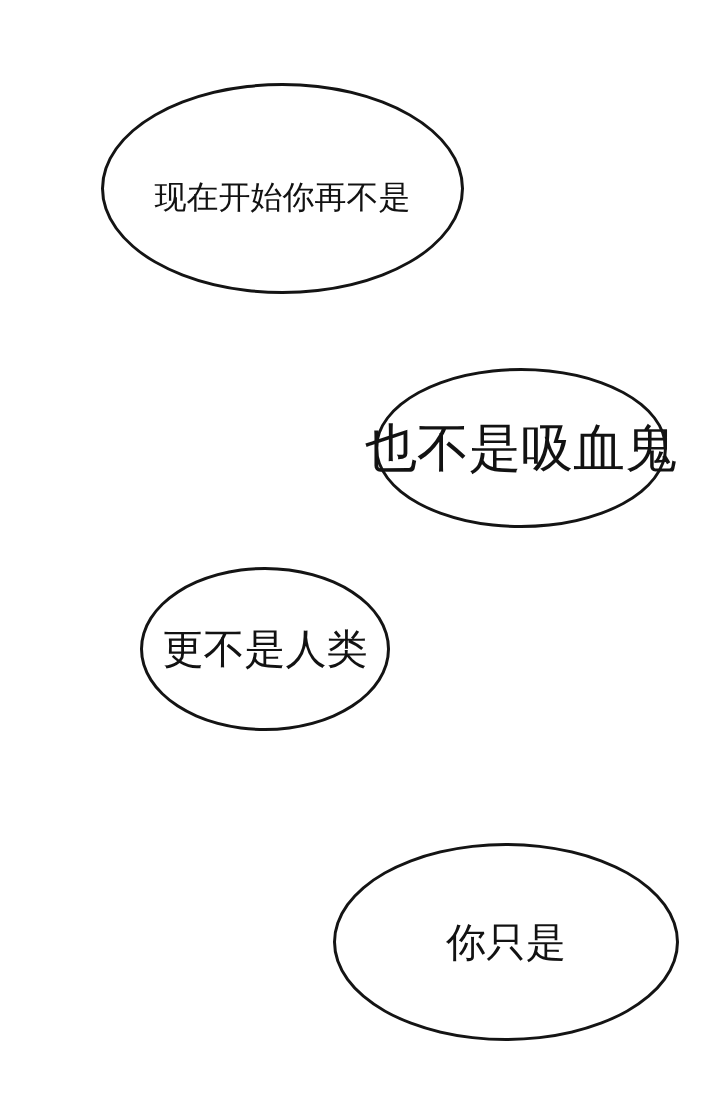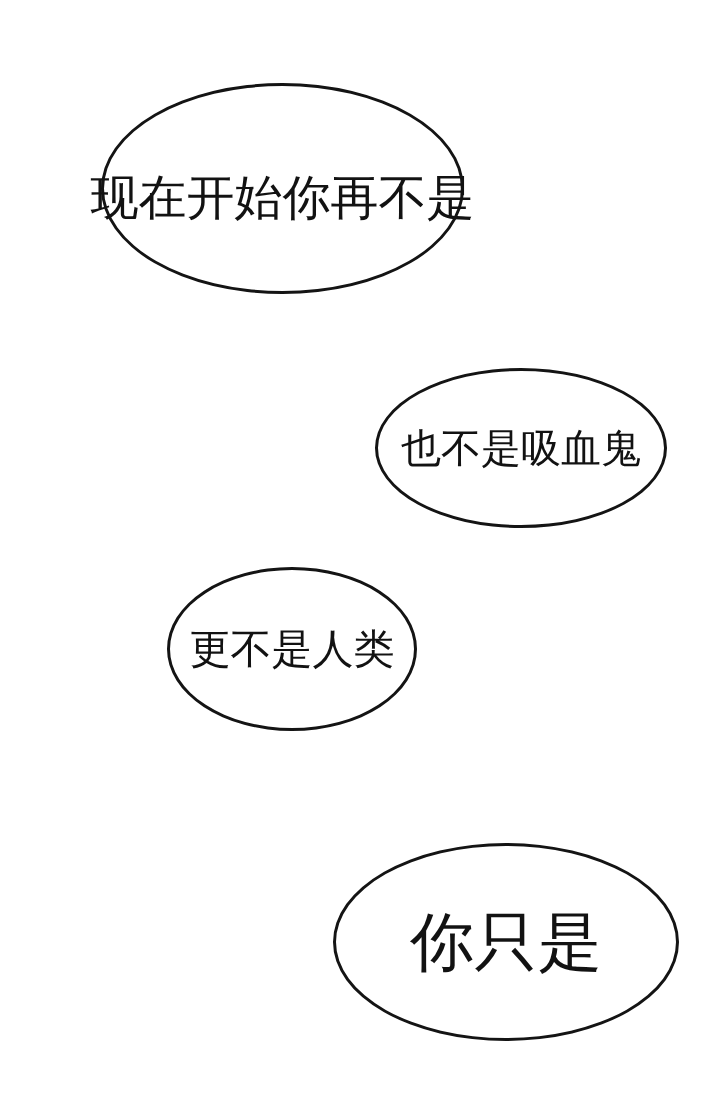--- a/index.html
+++ b/index.html
@@ -26,30 +26,30 @@
     justify-content: center;
   }
   .lines {
     text-align: center;
     color: #121212;
     white-space: nowrap;
   }
   
   .b1 { left: 101px; top: 83px; width: 363px; height: 211px; }
   .b1 .lines { transform: translateY(9px); }
-  .b1 .line { font-size: 48px; line-height: 67px; }
+  .b1 .line { font-size: 32px; line-height: 67px; }
   
   .b2 { left: 375px; top: 368px; width: 292px; height: 160px; }
-  .b2 .line { font-size: 40px; line-height: 48px; }
+  .b2 .line { font-size: 52px; line-height: 48px; }
   
-  .b3 { left: 167px; top: 567px; width: 250px; height: 164px; }
+  .b3 { left: 140px; top: 567px; width: 250px; height: 164px; }
   .b3 .line { font-size: 41px; line-height: 49px; }
   
   .b4 { left: 333px; top: 843px; width: 346px; height: 198px; }
-  .b4 .line { font-size: 64px; line-height: 85px; }
+  .b4 .line { font-size: 40px; line-height: 85px; }
 </style>
 </head>
 <body>
 
 <div class="page">
 
   <div class="bubble b1">
     <div class="lines">
       <div class="line">现在开始你再不是</div>
     </div>

